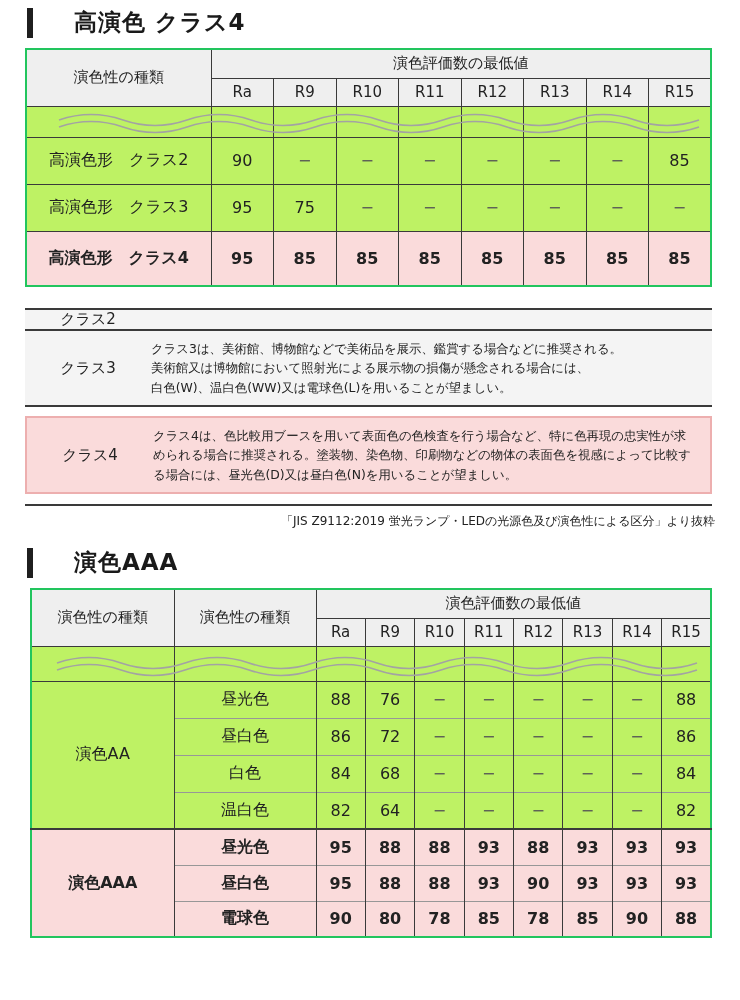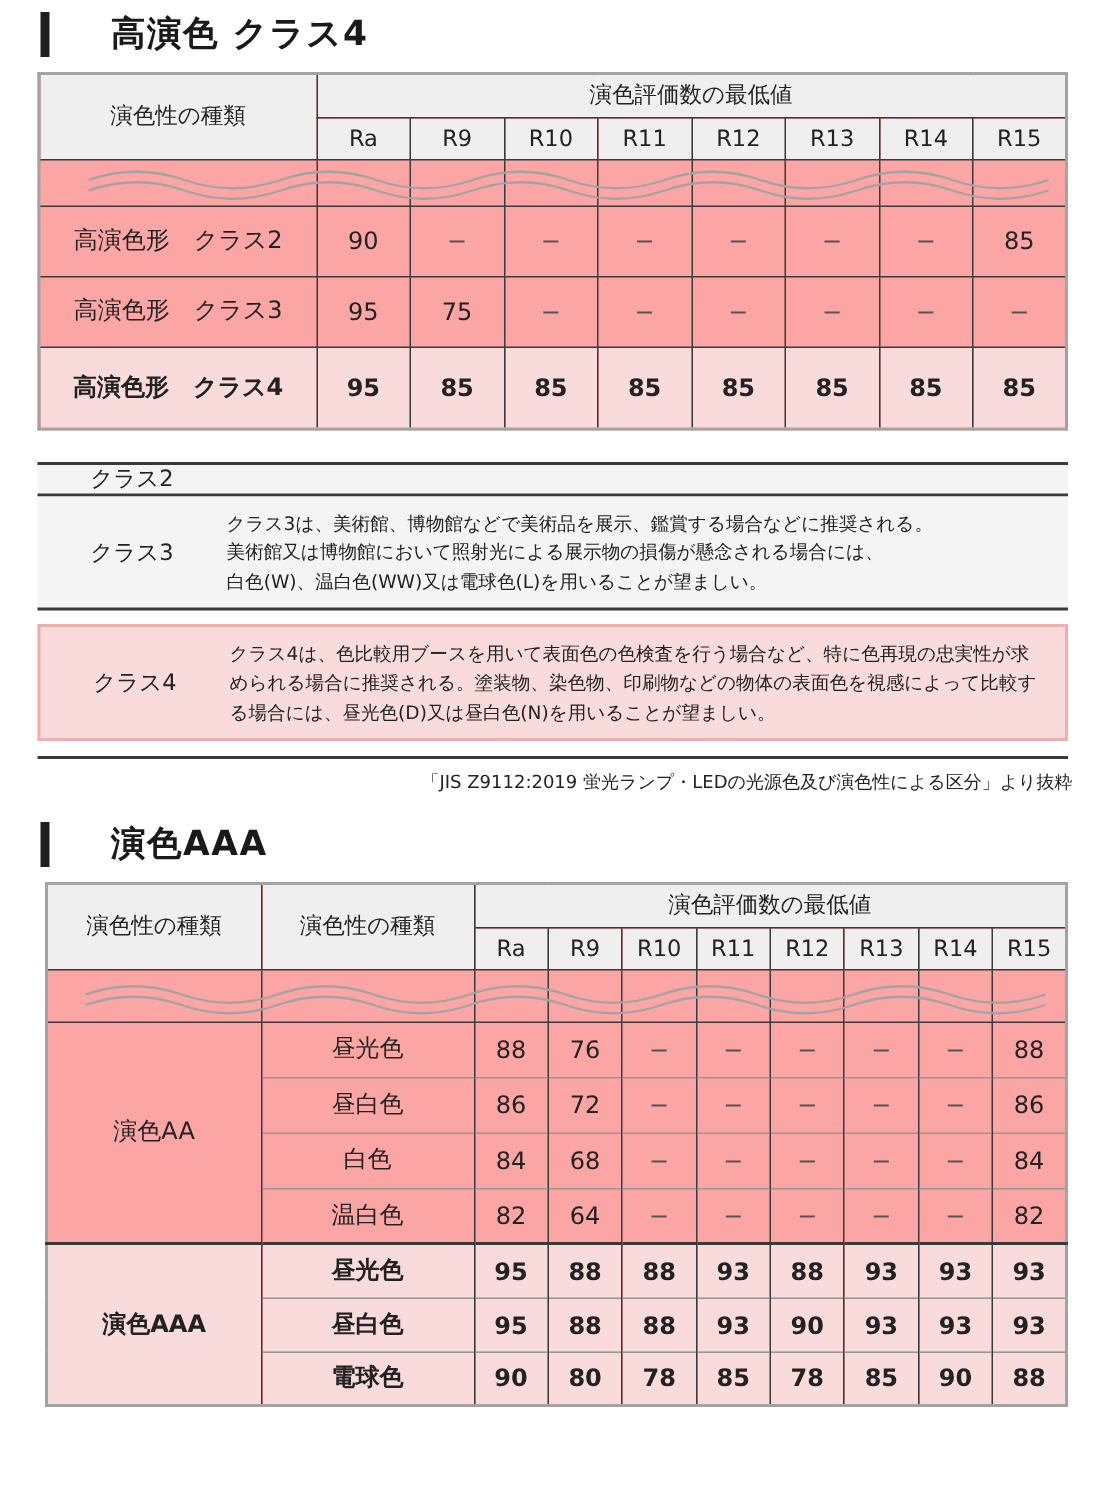--- a/index.html
+++ b/index.html
@@ -9,21 +9,21 @@
   
   .sec-title { display:flex; align-items:center; margin:7px 0 10px 27px;gap:31px; }
   .sec-title .bar { width:6px; height:30px; background:#1f1f1f; margin-right:10px; }
   .sec-title .txt { font-size:23px; font-weight:bold; color:#1a1a1a; letter-spacing:1px; }
 
   
   .tbl-wrap { position:relative; }
   .tbl-wrap.t1w { margin-left:25px; width:687px; }
   .tbl-wrap.t2w { margin-left:30px; width:682px; }
   table { border-collapse:collapse; width:100%; table-layout:fixed;
-          border:2px solid #a3a3a3; background:#fca5a5; }
+          border:2px solid #22c55e; background:#bef264; }
   th, td { text-align:center; vertical-align:middle; padding:0; overflow:hidden; }
   th { background:#efefef; border:1px solid #3a3a3a; font-weight:normal;
        font-size:15px; color:#222; }
   .hrow1 { height:29px; } .hrow2 { height:28px; }
   .wave-row { height:31px; }
   .t2 .wave-row { height:35px; }
   .t1 td { border:1px solid #3a3a3a; font-size:16px; }
   .t1 .drow { height:47px; }
   .t1 .hl-row { height:55px; }
   .t1 .hl-row td { background:#fadbdb; font-weight:bold; }

